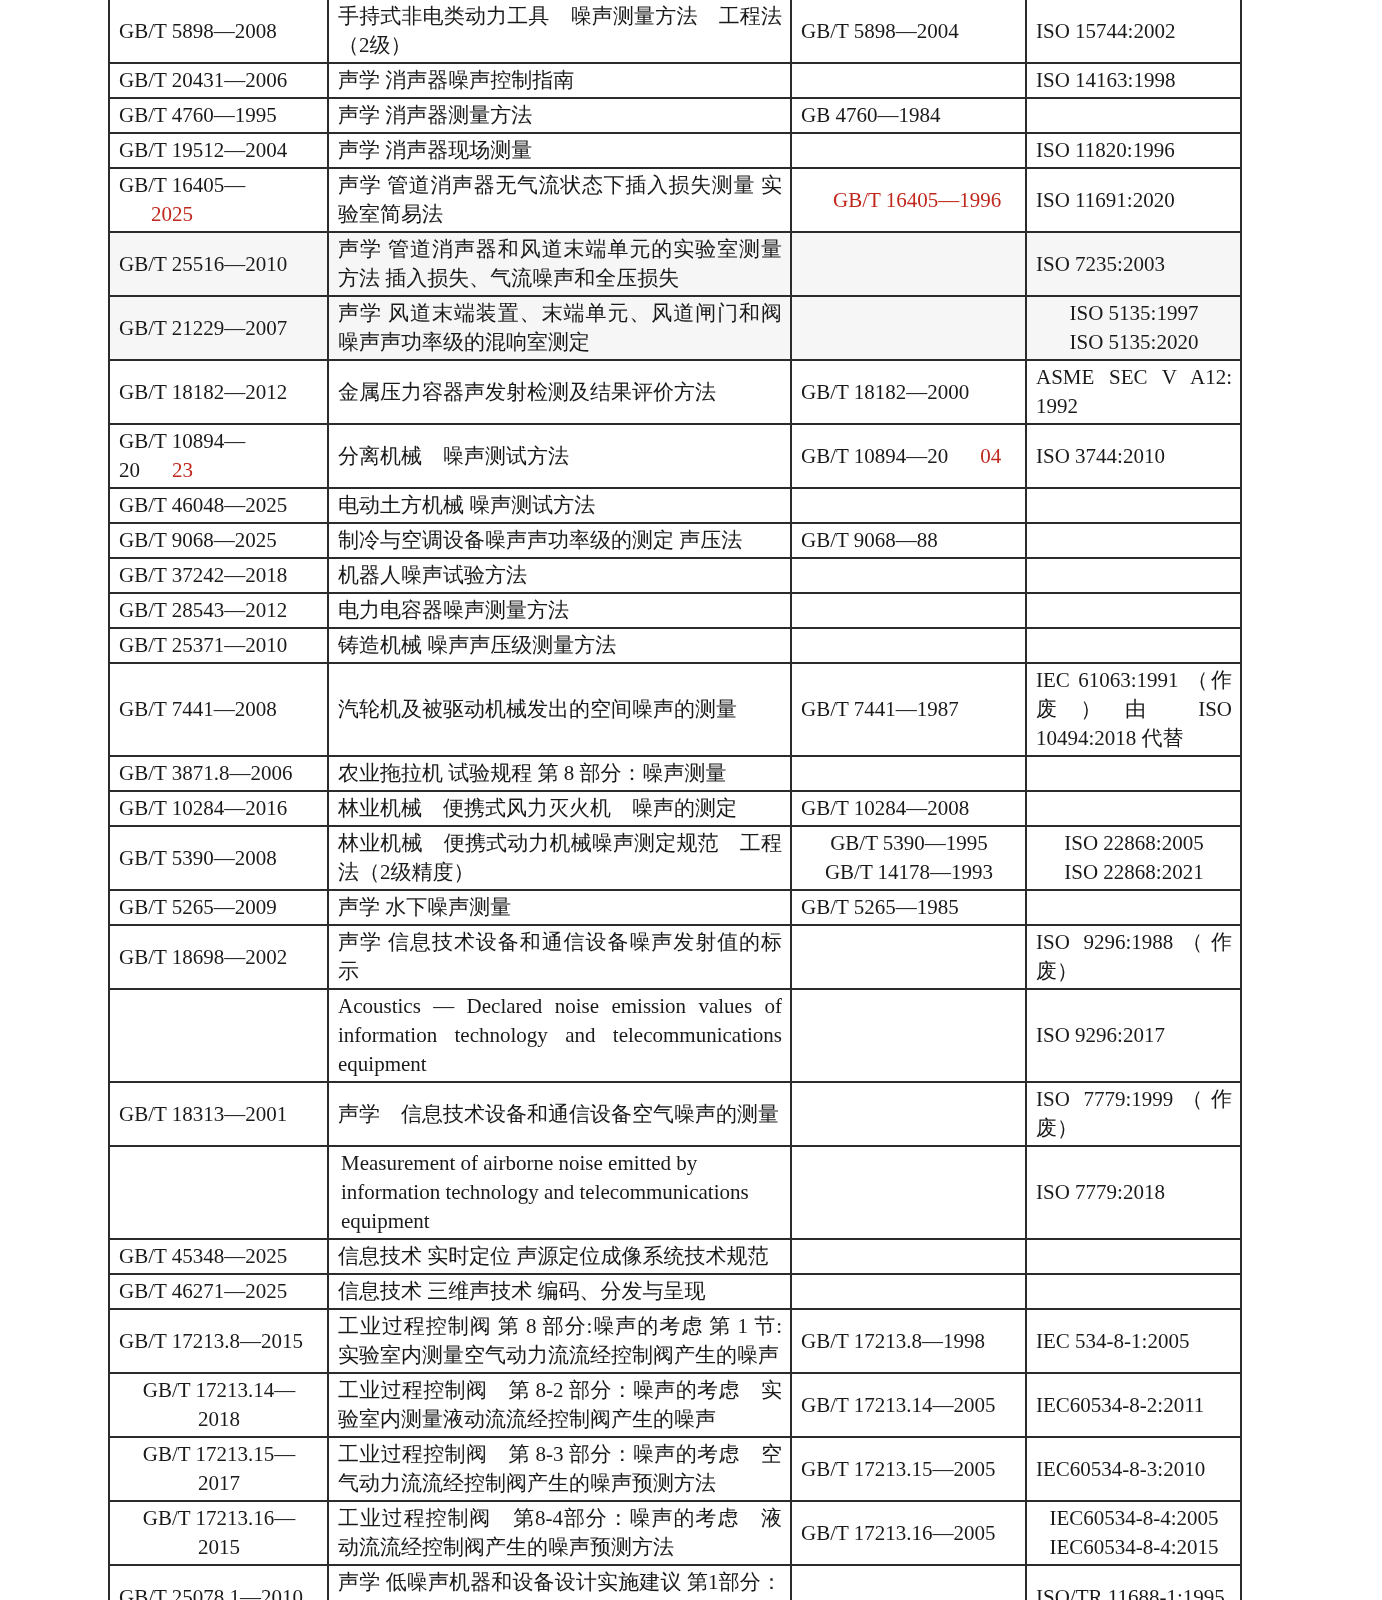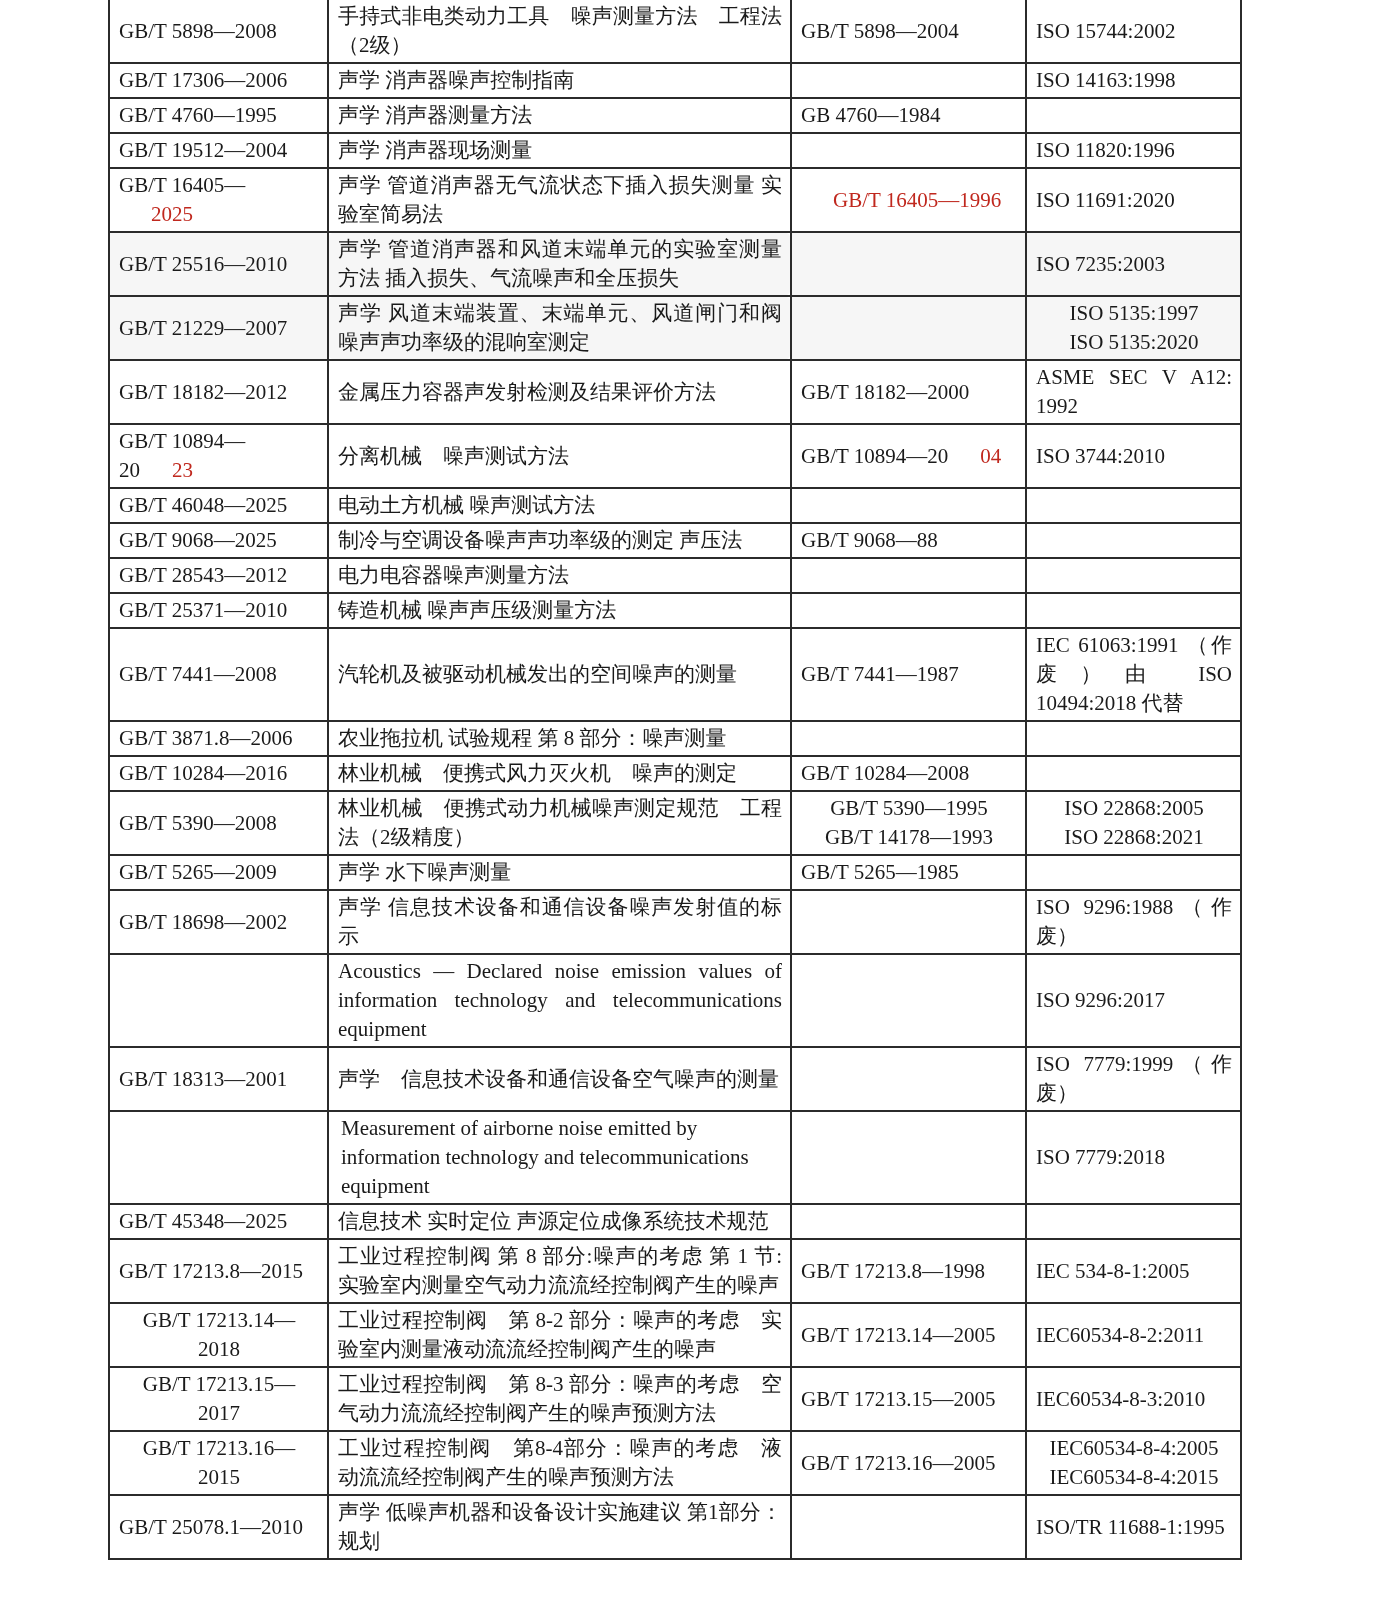--- a/index.html
+++ b/index.html
@@ -61,21 +61,21 @@
         <col style="width:215px">
       </colgroup>
       <tbody>
           <tr>
             <td class="col1">GB/T 5898—2008</td>
             <td class="col2">手持式非电类动力工具　噪声测量方法　工程法（2级）</td>
             <td class="col3">GB/T 5898—2004</td>
             <td class="col4">ISO 15744:2002</td>
           </tr>
           <tr>
-            <td class="col1">GB/T 17306—2006</td>
+            <td class="col1">GB/T 20431—2006</td>
             <td class="col2">声学 消声器噪声控制指南</td>
             <td class="col3"></td>
             <td class="col4">ISO 14163:1998</td>
           </tr>
           <tr>
             <td class="col1">GB/T 4760—1995</td>
             <td class="col2">声学 消声器测量方法</td>
             <td class="col3">GB 4760—1984</td>
             <td class="col4"></td>
           </tr>
@@ -121,20 +121,26 @@
           <tr>
             <td class="col1">GB/T 46048—2025</td>
             <td class="col2">电动土方机械 噪声测试方法</td>
             <td class="col3"></td>
             <td class="col4"></td>
           </tr>
           <tr>
             <td class="col1">GB/T 9068—2025</td>
             <td class="col2">制冷与空调设备噪声声功率级的测定 声压法</td>
             <td class="col3">GB/T 9068—88</td>
+            <td class="col4"></td>
+          </tr>
+          <tr>
+            <td class="col1">GB/T 37242—2018</td>
+            <td class="col2">机器人噪声试验方法</td>
+            <td class="col3"></td>
             <td class="col4"></td>
           </tr>
           <tr>
             <td class="col1">GB/T 28543—2012</td>
             <td class="col2">电力电容器噪声测量方法</td>
             <td class="col3"></td>
             <td class="col4"></td>
           </tr>
           <tr>
             <td class="col1">GB/T 25371—2010</td>
@@ -198,20 +204,26 @@
           </tr>
           <tr>
             <td class="col1"></td>
             <td class="col2" style="text-align: left; padding-left: 12px;">Measurement of airborne noise emitted by information technology and telecommunications equipment</td>
             <td class="col3"></td>
             <td class="col4">ISO 7779:2018</td>
           </tr>
           <tr>
             <td class="col1">GB/T 45348—2025</td>
             <td class="col2">信息技术 实时定位 声源定位成像系统技术规范</td>
+            <td class="col3"></td>
+            <td class="col4"></td>
+          </tr>
+          <tr>
+            <td class="col1">GB/T 46271—2025</td>
+            <td class="col2">信息技术 三维声技术 编码、分发与呈现</td>
             <td class="col3"></td>
             <td class="col4"></td>
           </tr>
           <tr>
             <td class="col1">GB/T 17213.8—2015</td>
             <td class="col2">工业过程控制阀 第 8 部分:噪声的考虑 第 1 节: 实验室内测量空气动力流流经控制阀产生的噪声</td>
             <td class="col3">GB/T 17213.8—1998</td>
             <td class="col4">IEC 534-8-1:2005</td>
           </tr>
           <tr>

